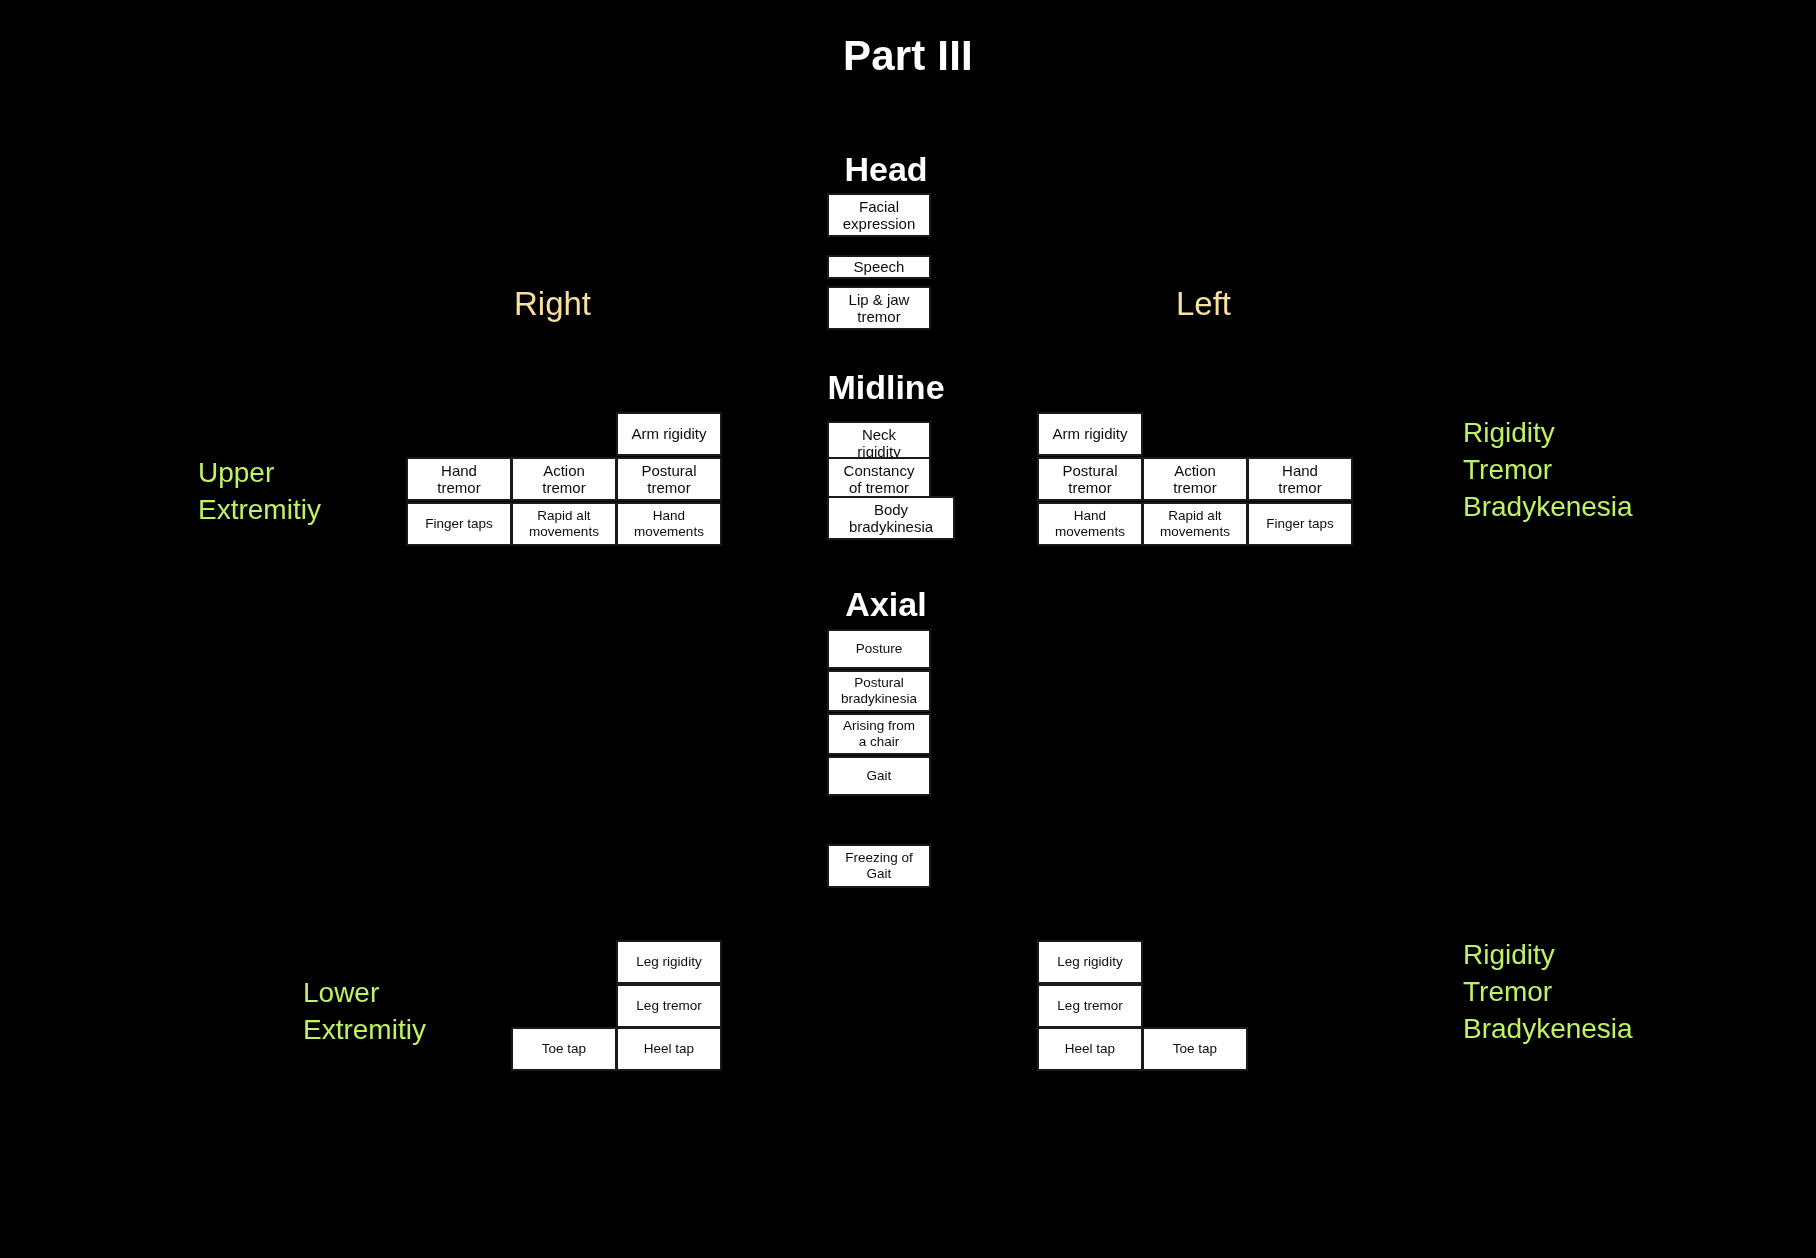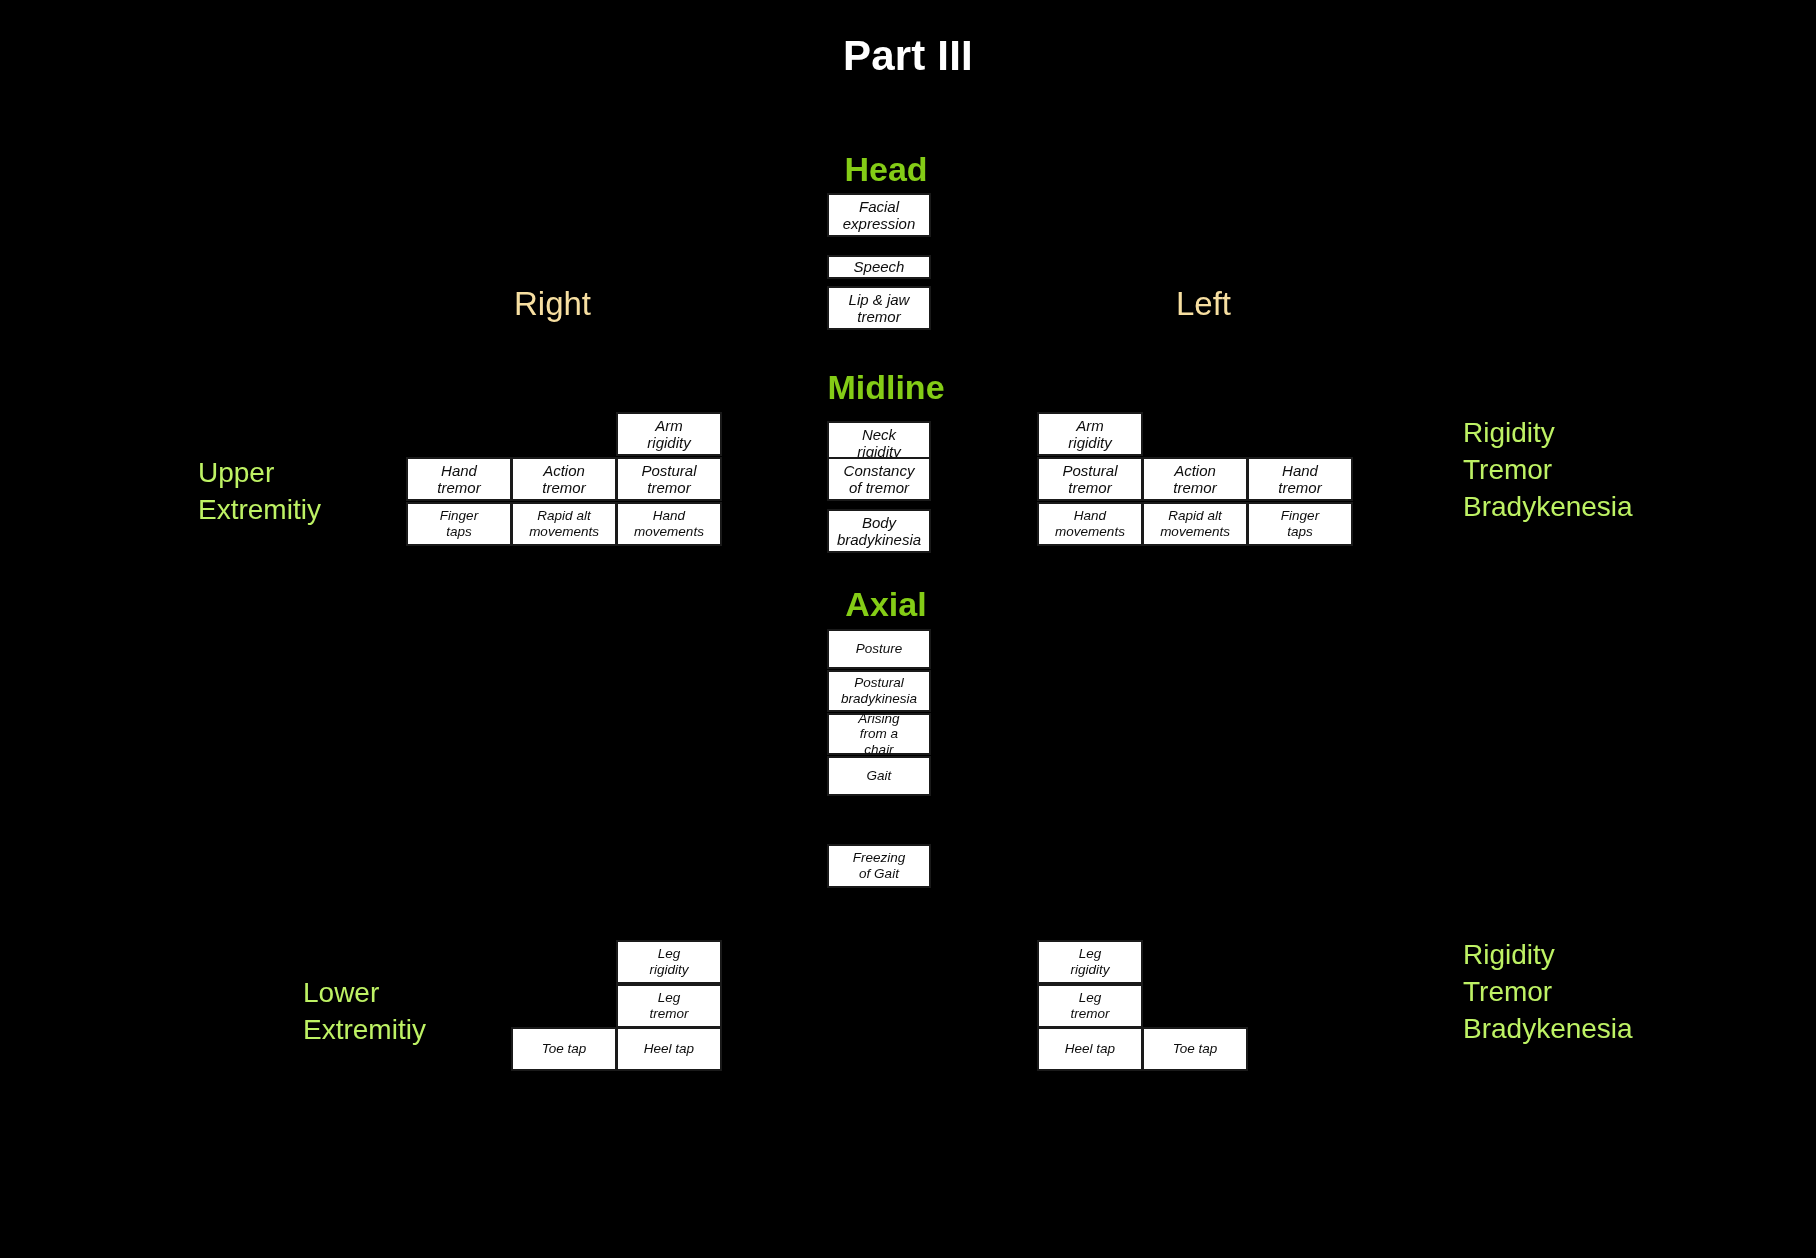--- a/index.html
+++ b/index.html
@@ -26,21 +26,21 @@
     text-align: center;
     color: #ffffff;
     font-size: 42px;
     font-weight: 600;
     letter-spacing: 0.2px;
   }
 
   
   .gold-heading {
     position: absolute;
-    color: #84cc16;
+    color: #ffffff;
     font-size: 34px;
     font-weight: 600;
     white-space: nowrap;
   }
   .gold-side {
     position: absolute;
     color: #f7dfa1;
     font-size: 33px;
     font-weight: 500;
     white-space: nowrap;
@@ -60,22 +60,21 @@
     background: #ffffff;
     border: 2px solid #1a1a1a;
     box-sizing: border-box;
     color: #0d0d0d;
     display: flex;
     align-items: center;
     justify-content: center;
     text-align: center;
     line-height: 1.15;
     font-size: 15px;
-    padding: 2px 19px;
-    font-style: italic;
+    padding: 2px 12px;
   }
   .box.small { font-size: 13.5px; }
 </style>
 </head>
 <body>
 
 <div id="canvas">
 
   <div class="title">Part III</div>
 
@@ -85,21 +84,21 @@
   <div class="box" style="left:827px; top:255px; width:104px; height:24px;">Speech</div>
   <div class="box" style="left:827px; top:286px; width:104px; height:44px;">Lip &amp; jaw tremor</div>
 
   <div class="gold-side" style="left:514px; top:285px;">Right</div>
   <div class="gold-side" style="left:1176px; top:285px;">Left</div>
 
   <div class="gold-heading" style="left:826px; top:368px; width:120px; text-align:center;">Midline</div>
 
   <div class="box" style="left:827px; top:412px; width:104px; height:44px;margin-top:9px;">Neck rigidity</div>
   <div class="box" style="left:827px; top:457px; width:104px; height:44px;">Constancy of tremor</div>
-  <div class="box" style="left:827px; top:509px; width:104px; height:44px;">Body bradykinesia</div>
+  <div class="box" style="left:827px; top:496px; width:128px; height:44px;">Body bradykinesia</div>
 
   <div class="gold-block" style="left:198px; top:455px;">
     <div>Upper</div>
     <div>Extremitiy</div>
   </div>
 
   <div class="gold-block" style="left:1463px; top:415px;">
     <div>Rigidity</div>
     <div>Tremor</div>
     <div>Bradykenesia</div>

